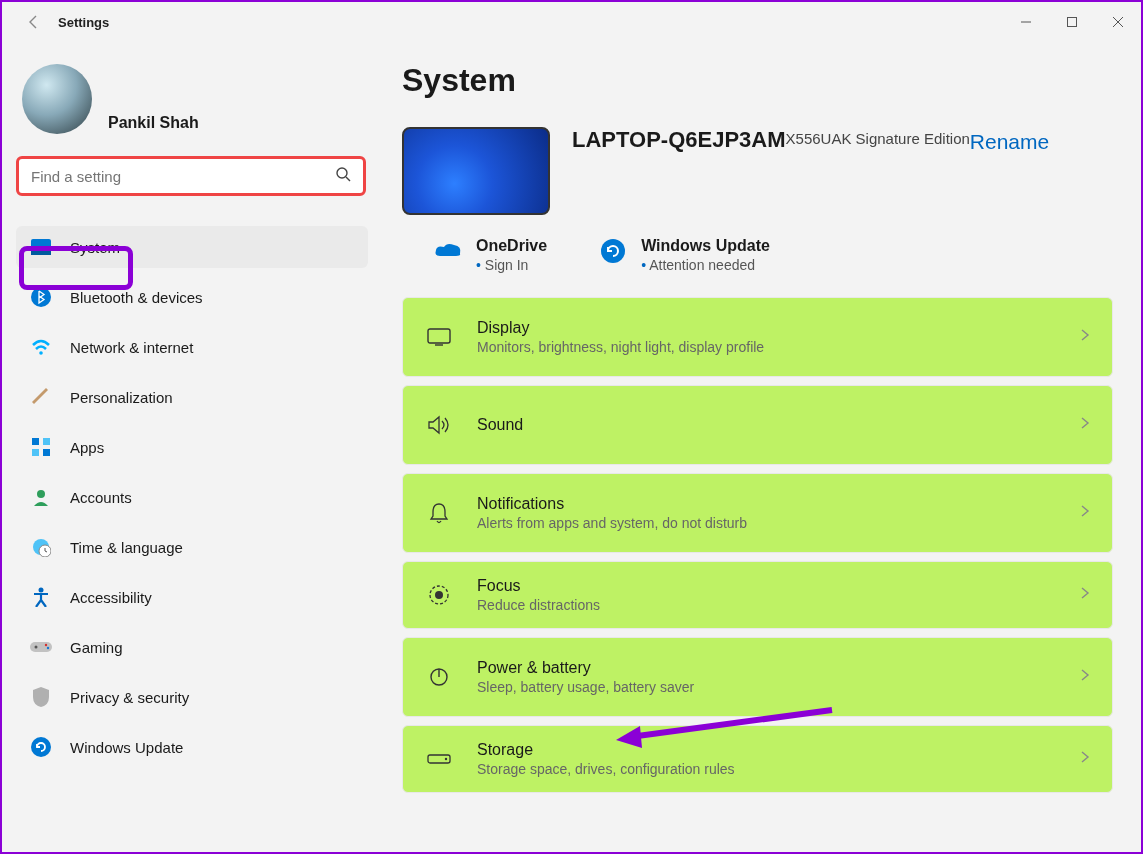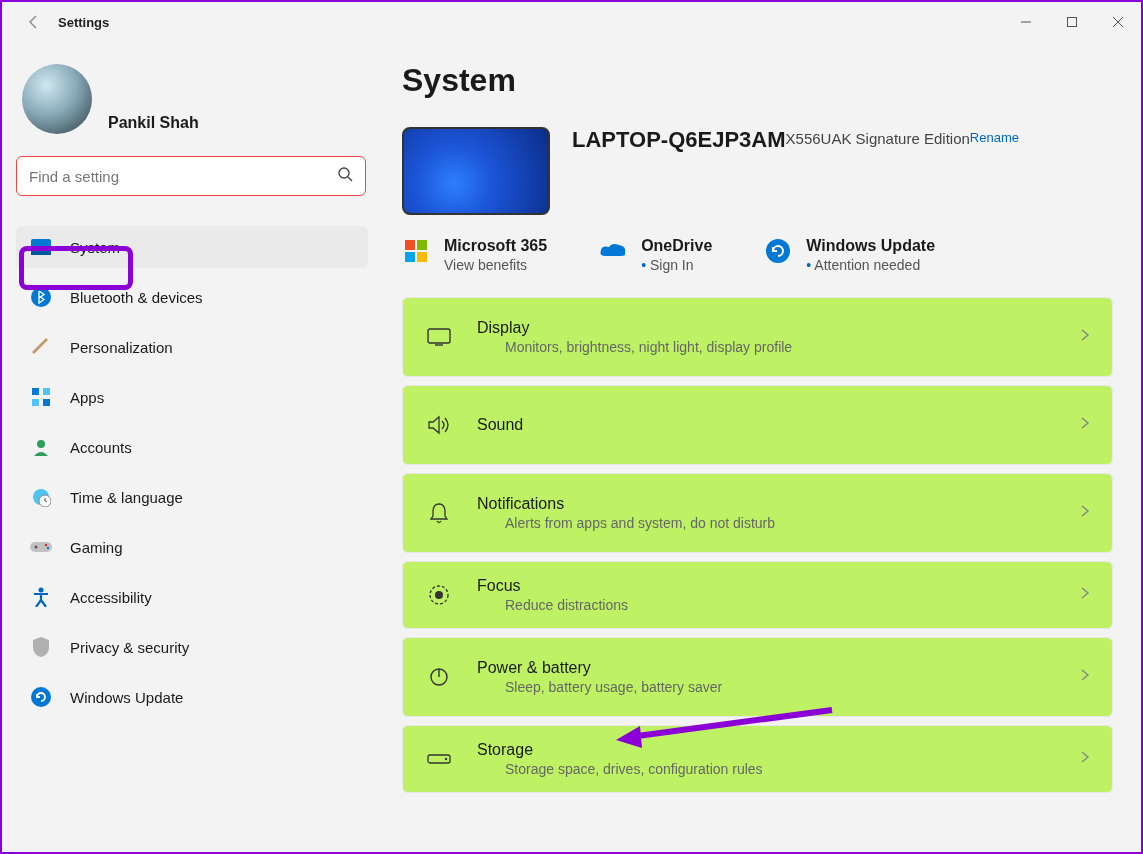--- a/index.html
+++ b/index.html
@@ -68,21 +68,21 @@
 }
 .profile-name {
   font-weight: 600;
   font-size: 16px;
   color: #1a1a1a;
   margin-top: 48px;
 }
 .search-box {
   display: flex;
   align-items: center;
-  border: 1px solid #ef4444;
+  border: 3px solid #ef4444;
   border-radius: 6px;
   background: #fff;
   height: 40px;
   padding: 0 12px;
   margin: 0 0 30px 0;
   width: 350px;
 }
 .search-inp {
   flex: 1;
   border: none;
@@ -139,21 +139,21 @@
 .wallpaper-thumb {
   width: 148px;
   height: 88px;
   border: 2px solid #333;
   border-radius: 8px;
   background: radial-gradient(circle at 35% 65%, #2d7fff 0%, #1c55d8 35%, #0b2c88 100%);
 }
 .device-info { display: flex; flex-direction: row; justify-content: center; }
 .device-name { font-size: 22px; font-weight: 600; color: #1a1a1a; }
 .device-model { font-size: 15px; color: #444; margin-top: 3px; }
-.device-rename { font-size: 13px; color: #0067c0; margin-top: 3px; }
+.device-rename { font-size: 21px; color: #0067c0; margin-top: 3px; }
 .quick-row {
   display: flex;
   gap: 20px;
   margin-bottom: 24px;
 }
 .quick-item {
   display: flex;
   gap: 14px;
   align-items: flex-start;
 }
@@ -172,21 +172,21 @@
   align-items: center;
   padding: 0 22px;
   gap: 24px;
 }
 .card.short { height: 68px; }
 .card-icon {
   width: 28px; height: 28px; display:flex; align-items:center; justify-content:center; color:#333;
 }
 .card-txt { flex: 1; }
 .card-title { font-size: 16px; color: #1a1a1a; }
-.card-sub { font-size: 14px; color: #666; margin-top: 2px; margin-left: 28px; }
+.card-sub { font-size: 14px; color: #666; margin-top: 2px; }
 .chev { color: #888; }
 .arrow-annot {
   position: absolute;
   pointer-events: none;
 }
 </style>
 </head>
 <body>
 
 <div class="titlebar">
@@ -245,20 +245,30 @@
         <span class="nav-icon">
             <svg width="20" height="20">
               <circle cx="10" cy="10" r="10" fill="#0078d4"></circle>
               <path d="M8 4 L13 7.5 L8 11 L8 9 L13 12.5 L8 16 L8 4" stroke="#fff" stroke-width="1.3" fill="none"></path>
             </svg>
           </span>
         <span>Bluetooth &amp; devices</span>
       </div>
       <div class="nav-item">
         <span class="nav-icon">
+            <svg width="20" height="16">
+              <path d="M2 6 Q10 -2 18 6" stroke="#00b0ff" stroke-width="2.5" fill="none"></path>
+              <path d="M5 10 Q10 5 15 10" stroke="#00b0ff" stroke-width="2.5" fill="none"></path>
+              <circle cx="10" cy="14" r="1.8" fill="#00b0ff"></circle>
+            </svg>
+          </span>
+        <span>Network &amp; internet</span>
+      </div>
+      <div class="nav-item">
+        <span class="nav-icon">
             <svg width="20" height="20">
               <path d="M3 17 L17 3 L15 1 L1 15 Z" fill="#c49a6c"></path>
               <path d="M1 15 L5 19 L3 17" fill="#8baed6"></path>
             </svg>
           </span>
         <span>Personalization</span>
       </div>
       <div class="nav-item">
         <span class="nav-icon">
             <svg width="18" height="18">
@@ -284,37 +294,37 @@
             <svg width="20" height="20">
               <circle cx="10" cy="10" r="8" fill="#4fc3f7"></circle>
               <circle cx="14" cy="14" r="6" fill="#fff" stroke="#888"></circle>
               <path d="M14 11 L14 14 L16 15" stroke="#555" stroke-width="1" fill="none"></path>
             </svg>
           </span>
         <span>Time &amp; language</span>
       </div>
       <div class="nav-item">
         <span class="nav-icon">
+            <svg width="18" height="20">
+              <circle cx="9" cy="3" r="2.5" fill="#0067c0"></circle>
+              <path d="M2 7 L16 7 M9 7 L9 13 M9 13 L4 20 M9 13 L14 20" stroke="#0067c0" stroke-width="2.2" fill="none"></path>
+            </svg>
+          </span>
+        <span>Accessibility</span>
+      </div>
+      <div class="nav-item">
+        <span class="nav-icon">
             <svg width="22" height="14">
               <rect x="0" y="2" width="22" height="10" rx="5" fill="#c2c2c2"></rect>
               <circle cx="6" cy="7" r="1.5" fill="#555"></circle>
               <circle cx="16" cy="5" r="1.2" fill="#d32f2f"></circle>
               <circle cx="18" cy="8" r="1.2" fill="#1976d2"></circle>
             </svg>
           </span>
         <span>Gaming</span>
-      </div>
-      <div class="nav-item">
-        <span class="nav-icon">
-            <svg width="18" height="20">
-              <circle cx="9" cy="3" r="2.5" fill="#0067c0"></circle>
-              <path d="M2 7 L16 7 M9 7 L9 13 M9 13 L4 20 M9 13 L14 20" stroke="#0067c0" stroke-width="2.2" fill="none"></path>
-            </svg>
-          </span>
-        <span>Accessibility</span>
       </div>
       <div class="nav-item">
         <span class="nav-icon">
             <svg width="16" height="20">
               <path d="M8 0 L16 3 L16 10 Q16 18 8 20 Q0 18 0 10 L0 3 Z" fill="#b0b0b0"></path>
             </svg>
           </span>
         <span>Privacy &amp; security</span>
       </div>
       <div class="nav-item">
@@ -336,34 +346,20 @@
     <div class="device-block">
       <div class="wallpaper-thumb"></div>
       <div class="device-info">
         <div class="device-name">LAPTOP-Q6EJP3AM</div>
         <div class="device-model">X556UAK Signature Edition</div>
         <a class="device-rename">Rename</a>
       </div>
     </div>
 
     <div class="quick-row">
-      <div class="quick-item">
-        <span class="qi-icon">
-            <svg width="22" height="22">
-              <rect x="0" y="0" width="10" height="10" fill="#f25022"></rect>
-              <rect x="12" y="0" width="10" height="10" fill="#7fba00"></rect>
-              <rect x="0" y="12" width="10" height="10" fill="#00a4ef"></rect>
-              <rect x="12" y="12" width="10" height="10" fill="#ffb900"></rect>
-            </svg>
-          </span>
-        <div class="qi-txt">
-          <span class="qi-title">Microsoft 365</span>
-          <span class="qi-sub">View benefits</span>
-        </div>
-      </div>
       <div class="quick-item" style="margin-left:32px">
         <span class="qi-icon">
             <svg width="28" height="18">
               <path d="M6 14 Q0 14 2 8 Q3 3 10 5 Q13 0 20 3 Q28 4 26 12 Q27 14 22 14 Z" fill="#0078d4"></path>
             </svg>
           </span>
         <div class="qi-txt">
           <span class="qi-title">OneDrive</span>
           <span class="qi-sub bullet">Sign In</span>
         </div>

